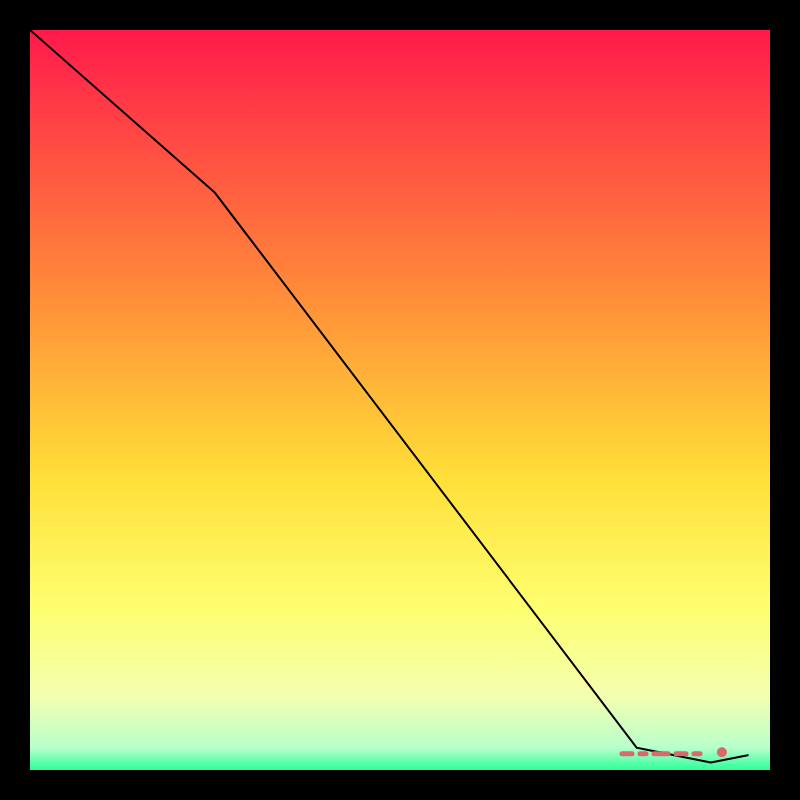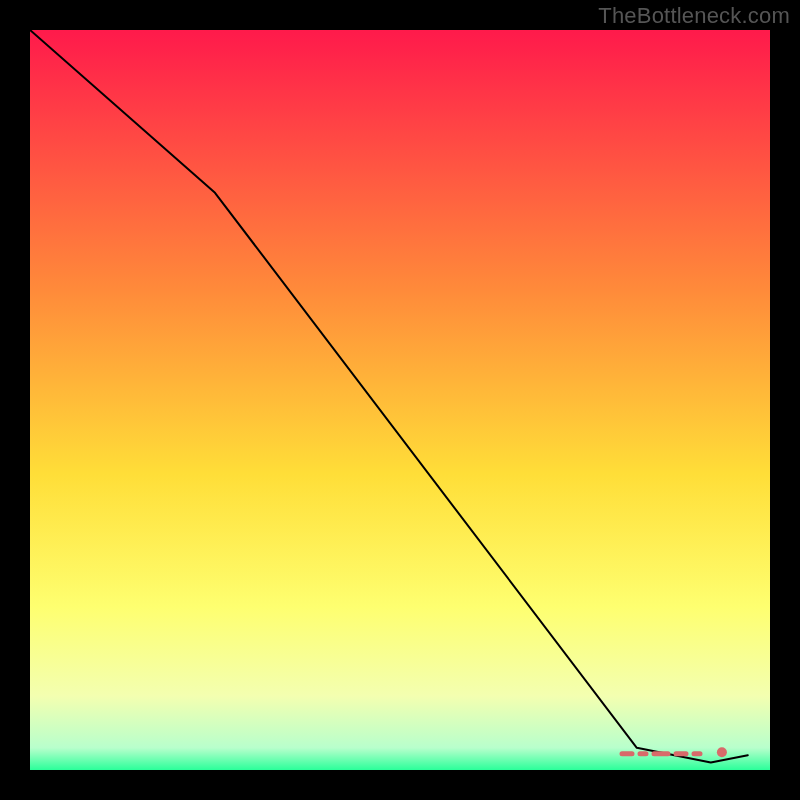--- a/index.html
+++ b/index.html
@@ -34,21 +34,20 @@
     top: 30px;
     width: 740px;
     height: 740px;
   }
   svg { display: block; }
 </style>
 </head>
 <body>
 
 <div class="frame">
-  <div class="watermark">TheBottleneck.com</div>
 
   <div class="plot">
     <svg id="chart-svg" viewBox="0 0 740 740" width="740" height="740">
       <defs>
         <linearGradient id="bg-grad" x1="0" y1="0" x2="0" y2="1">
             <stop offset="0.0%" stop-color="#ff1a4b"></stop>
             <stop offset="35.0%" stop-color="#ff8a3a"></stop>
             <stop offset="60.0%" stop-color="#ffde38"></stop>
             <stop offset="78.0%" stop-color="#feff70"></stop>
             <stop offset="90.0%" stop-color="#f3ffb0"></stop>

